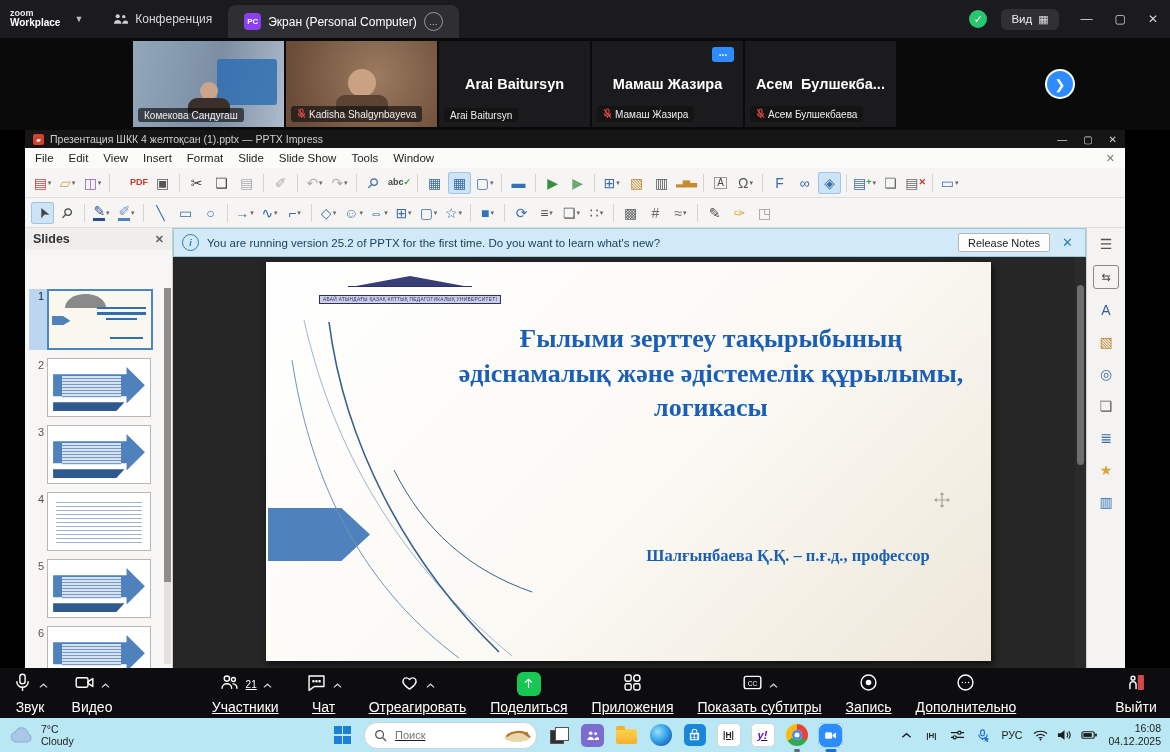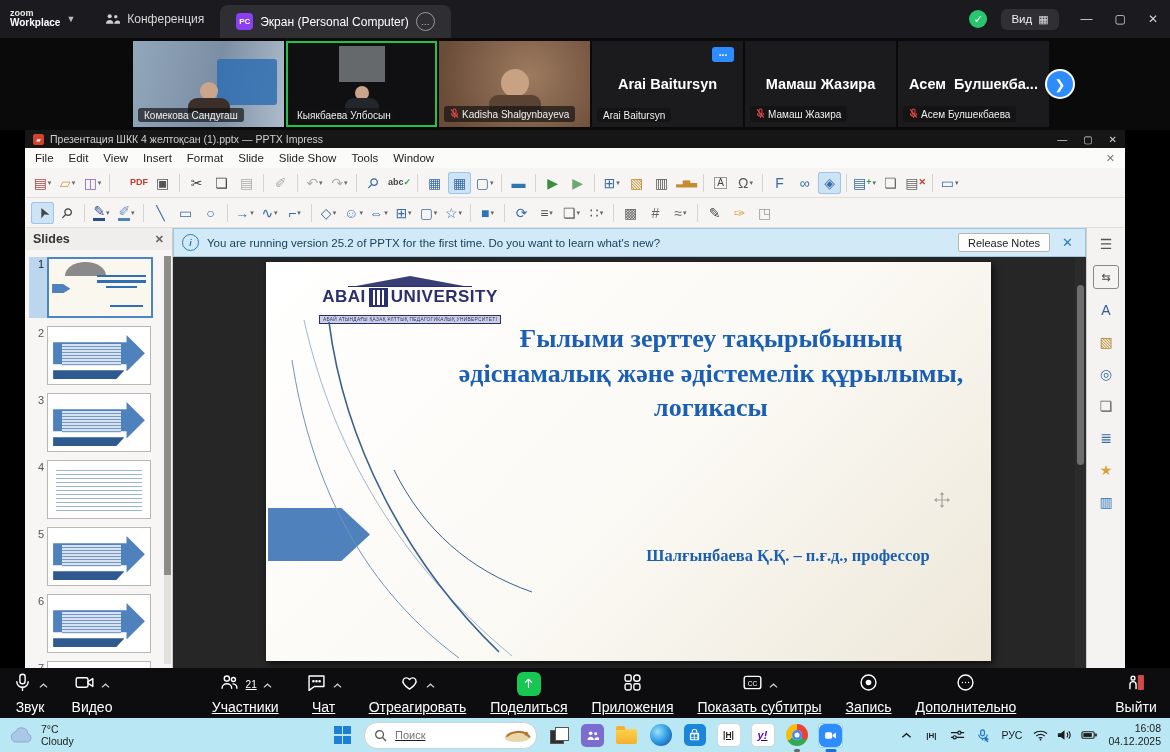--- a/index.html
+++ b/index.html
@@ -1,21 +1,21 @@
 <!DOCTYPE html>
 <html><head>
 <meta charset="utf-8">
 <style>
   html,body{margin:0;padding:0;overflow:hidden;}
   body{width:1170px;height:752px;position:relative;background:#000;font-family:"Liberation Sans",sans-serif;-webkit-font-smoothing:antialiased;}
   .screen{width:1170px;height:752px;display:flex;flex-direction:column;}
 
   
   .ztbar{height:38px;background:#1b1b1f;display:flex;align-items:stretch;color:#e8e8e8;flex:0 0 auto;}
-  .brand{display:flex;align-items:center;gap:4px;padding:0 14px 0 10px;}
+  .brand{display:flex;align-items:center;gap:12px;padding:0 14px 0 10px;}
   .brand .bt{font-size:10px;line-height:1.05;font-weight:bold;color:#fff;}
   .brand .bt div:first-child{font-size:9px;font-weight:bold;opacity:.9;}
   .chev-dn{color:#bbb;font-size:9px;margin-left:2px;}
   .ztab{display:flex;align-items:center;gap:7px;padding:0 16px;font-size:12px;color:#d8d8d8;}
   .ztab.active{background:#2e2e33;border-radius:8px 8px 0 0;margin-top:5px;color:#fff;}
   .pcicon{width:17px;height:17px;border-radius:4px;background:#8a3ff0;color:#fff;font-size:8px;font-weight:bold;display:flex;align-items:center;justify-content:center;}
   .elli{width:17px;height:17px;border:1px solid #9a9a9a;border-radius:50%;color:#cfcfcf;font-size:9px;display:flex;align-items:center;justify-content:center;line-height:0;}
   .zt-right{margin-left:auto;display:flex;align-items:center;gap:14px;padding-right:12px;}
   .shield{width:18px;height:18px;border-radius:50%;background:#28c76f;color:#fff;font-size:11px;display:flex;align-items:center;justify-content:center;}
   .viewbtn{display:flex;align-items:center;gap:6px;background:#2f2f34;border-radius:6px;padding:4px 10px;font-size:11.5px;color:#eee;}
@@ -58,21 +58,21 @@
   .imp-tb{height:29px;background:#f6f5f4;border-bottom:1px solid #e0dedc;display:flex;align-items:center;padding-left:5px;flex:0 0 auto;}
   .tb-item{height:22px;min-width:21px;display:flex;align-items:center;justify-content:center;border-radius:3px;font-size:14px;padding:0 1px;margin:0 1px;}
   .tb-item.on{background:#cde3f6;box-shadow:inset 0 0 0 1px #9ec5e8;}
   .tb-item .g{display:inline-block;line-height:1;}
   .tb-item .g.sm{font-size:9px;font-weight:bold;letter-spacing:0;}
   .tb-item .g.bx{border:1px solid #999;font-size:10px;padding:0 2px;}
   .tb-item .dd{font-size:7px;color:#666;margin-left:1px;}
   .tbsep{width:1px;height:18px;background:#d6d4d1;margin:0 4px;}
   .imp-body{flex:1;display:flex;min-height:0;}
 
-  .spanel{width:147px;background:#f7f6f5;border-right:1px solid #cfcdca;display:flex;flex-direction:column;flex:0 0 auto;}
+  .spanel{width:147px;background:#f7f6f5;border-right:1px solid #cfcdca;display:flex;flex-direction:column;flex:0 0 auto;gap:32px;}
   .sp-head{height:22px;display:flex;align-items:center;padding:0 8px;font-weight:bold;font-size:12.5px;color:#333;background:#efeeec;flex:0 0 auto;}
   .sp-head .x{margin-left:auto;color:#666;font-size:11px;}
   .thumbs{flex:1;position:relative;overflow:hidden;padding:7px 12px 0 4px;}
   .thumb-row{display:flex;margin-bottom:8px;}
   .thumb-num{width:15px;font-size:11px;color:#555;text-align:right;padding:1px 3px 0 0;}
   .thumb-row.sel .thumb-num{background:#bcd6ee;color:#123;}
   .thumb{width:102px;height:57px;background:#fff;border:1px solid #b9b7b3;position:relative;overflow:hidden;}
   .thumb-row.sel .thumb{border:2px solid #4c86c2;}
   .thumb.v-title{background:#faf7ee;}
   .th-arc{position:absolute;left:16%;top:6%;width:40%;height:24%;background:#8a8a8a;border-radius:50% 50% 0 0/100% 100% 0 0;}
@@ -201,30 +201,20 @@
   <section class="vstrip">
     <div class="tiles" id="tiles">
         <div class="tile office">
           <div class="deco"></div>
           <div class="sil">
             <div class="head"></div>
             <div class="body"></div>
           </div>
           <div class="pill">
             <span class="pl">Комекова Сандугаш</span>
-          </div>
-        </div>
-        <div class="tile dark active">
-          <div class="win"></div>
-          <div class="sil s">
-            <div class="head"></div>
-            <div class="body"></div>
-          </div>
-          <div class="pill">
-            <span class="pl">Кыякбаева Улбосын</span>
           </div>
         </div>
         <div class="tile warm">
           <div class="sil b">
             <div class="head"></div>
             <div class="body"></div>
           </div>
           <div class="pill">
             <span><svg width="9" height="11" viewBox="0 0 12 14">
                 <g fill="none" stroke="#e04848" stroke-width="1.4">
@@ -603,25 +593,20 @@
             <button class="nbtn">Release Notes</button>
             <span class="nx">✕</span>
           </div>
           <div class="canvas">
             <div class="slide">
               <div class="logo">
                 <svg width="128" height="12" viewBox="0 0 128 12">
                     <polygon points="10,11 64,1 118,11" fill="#3a3e77"></polygon>
                     <rect x="2" y="11" width="124" height="1.5" fill="#2b2f6e"></rect>
                   </svg>
-                <div class="logo-main">
-                  <span>ABAI</span>
-                  <span class="logo-bld"></span>
-                  <span>UNIVERSITY</span>
-                </div>
                 <span class="logo-sub">АБАЙ АТЫНДАҒЫ ҚАЗАҚ ҰЛТТЫҚ ПЕДАГОГИКАЛЫҚ УНИВЕРСИТЕТІ</span>
               </div>
               <div class="stitle">Ғылыми зерттеу тақырыбының әдіснамалық және әдістемелік құрылымы, логикасы</div>
               <div class="sauthor">Шалғынбаева  Қ.Қ. – п.ғ.д., профессор</div>
               <div class="sarrow"></div>
               <svg class="curves" width="260" height="341" viewBox="0 0 260 341" fill="none">
                 <path d="M30,0 C55,110 110,230 238,336" stroke="#9fb6cf" stroke-width="1"></path>
                 <path d="M55,2 C70,120 130,240 225,332" stroke="#35608f" stroke-width="1.6"></path>
                 <path d="M18,40 C35,150 80,260 185,338" stroke="#6f93b8" stroke-width="1"></path>
                 <path d="M120,150 C150,210 195,250 258,272" stroke="#35608f" stroke-width="1"></path>

